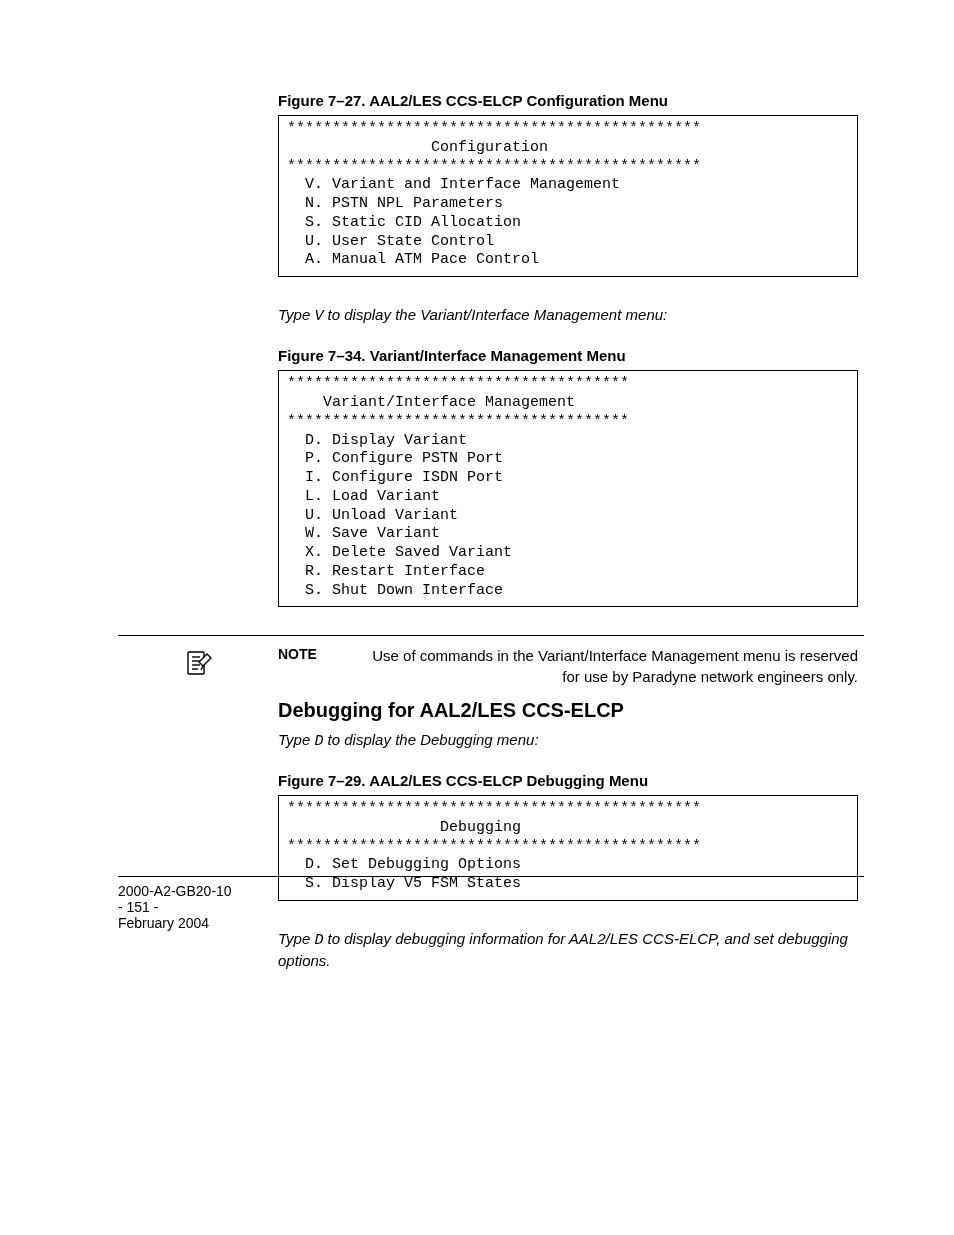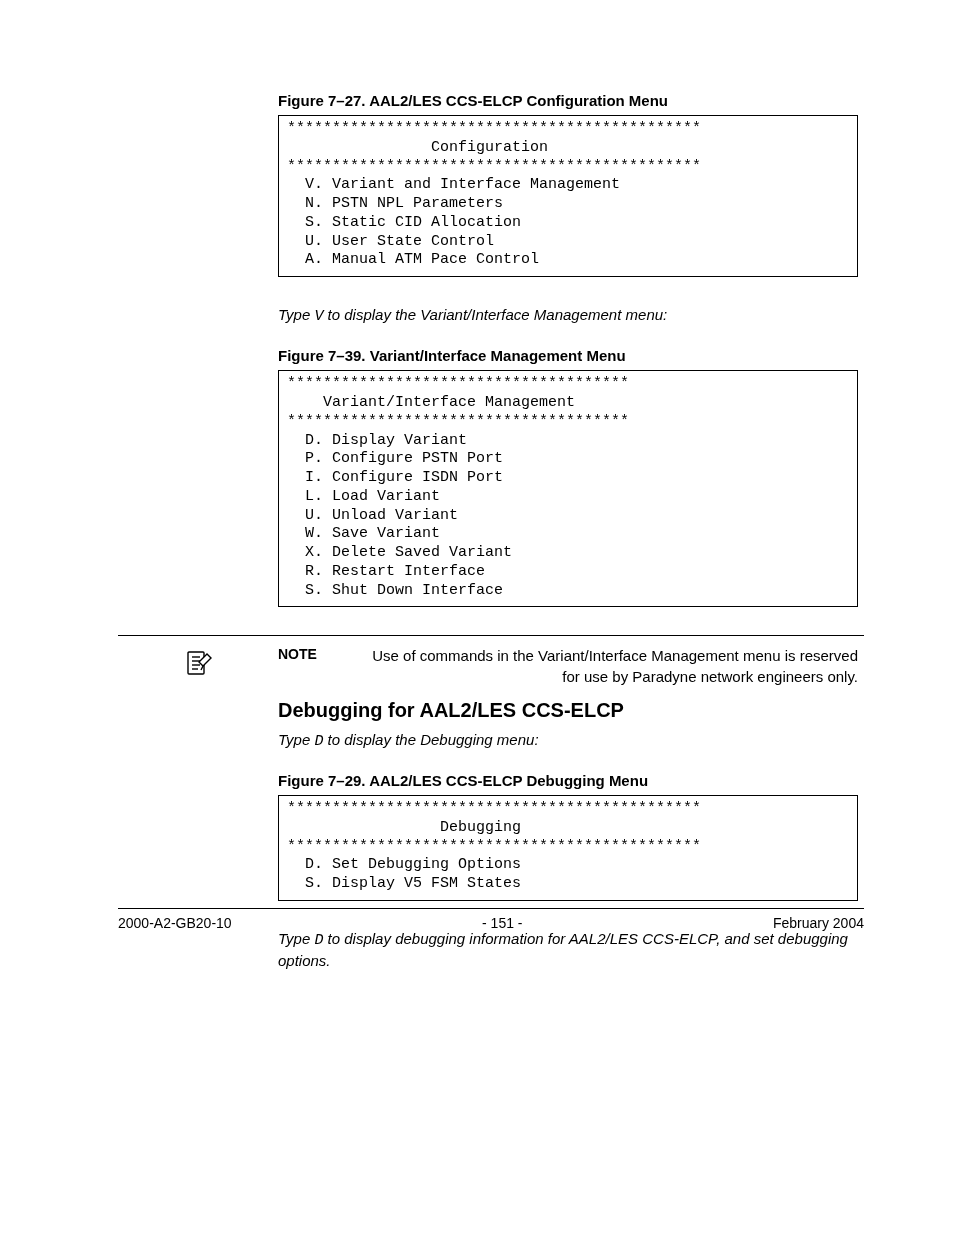--- a/index.html
+++ b/index.html
@@ -93,20 +93,21 @@
   }
   .footer-rule {
     border: none;
     border-top: 1px solid #000;
     margin: 0 0 6px 0;
   }
   .footer-row {
     display: flex;
     justify-content: space-between;
     font-size: 14px;
+    flex-direction: column;
   }
 </style>
 </head>
 <body>
 
 <div class="page">
 
   <div class="content">
 
     <div class="fig-caption">Figure 7–27.  AAL2/LES CCS-ELCP Configuration Menu</div>
@@ -116,21 +117,21 @@
   V. Variant and Interface Management
   N. PSTN NPL Parameters
   S. Static CID Allocation
   U. User State Control
   A. Manual ATM Pace Control</div>
 
     <p class="body-text">
       <span>Type </span><span class="mono-inline">V</span><span> to display the Variant/Interface Management menu:</span>
     </p>
 
-    <div class="fig-caption">Figure 7–39.  Variant/Interface Management Menu</div>
+    <div class="fig-caption">Figure 7–34.  Variant/Interface Management Menu</div>
     <div class="terminal">**************************************
     Variant/Interface Management
 **************************************
   D. Display Variant
   P. Configure PSTN Port
   I. Configure ISDN Port
   L. Load Variant
   U. Unload Variant
   W. Save Variant
   X. Delete Saved Variant

